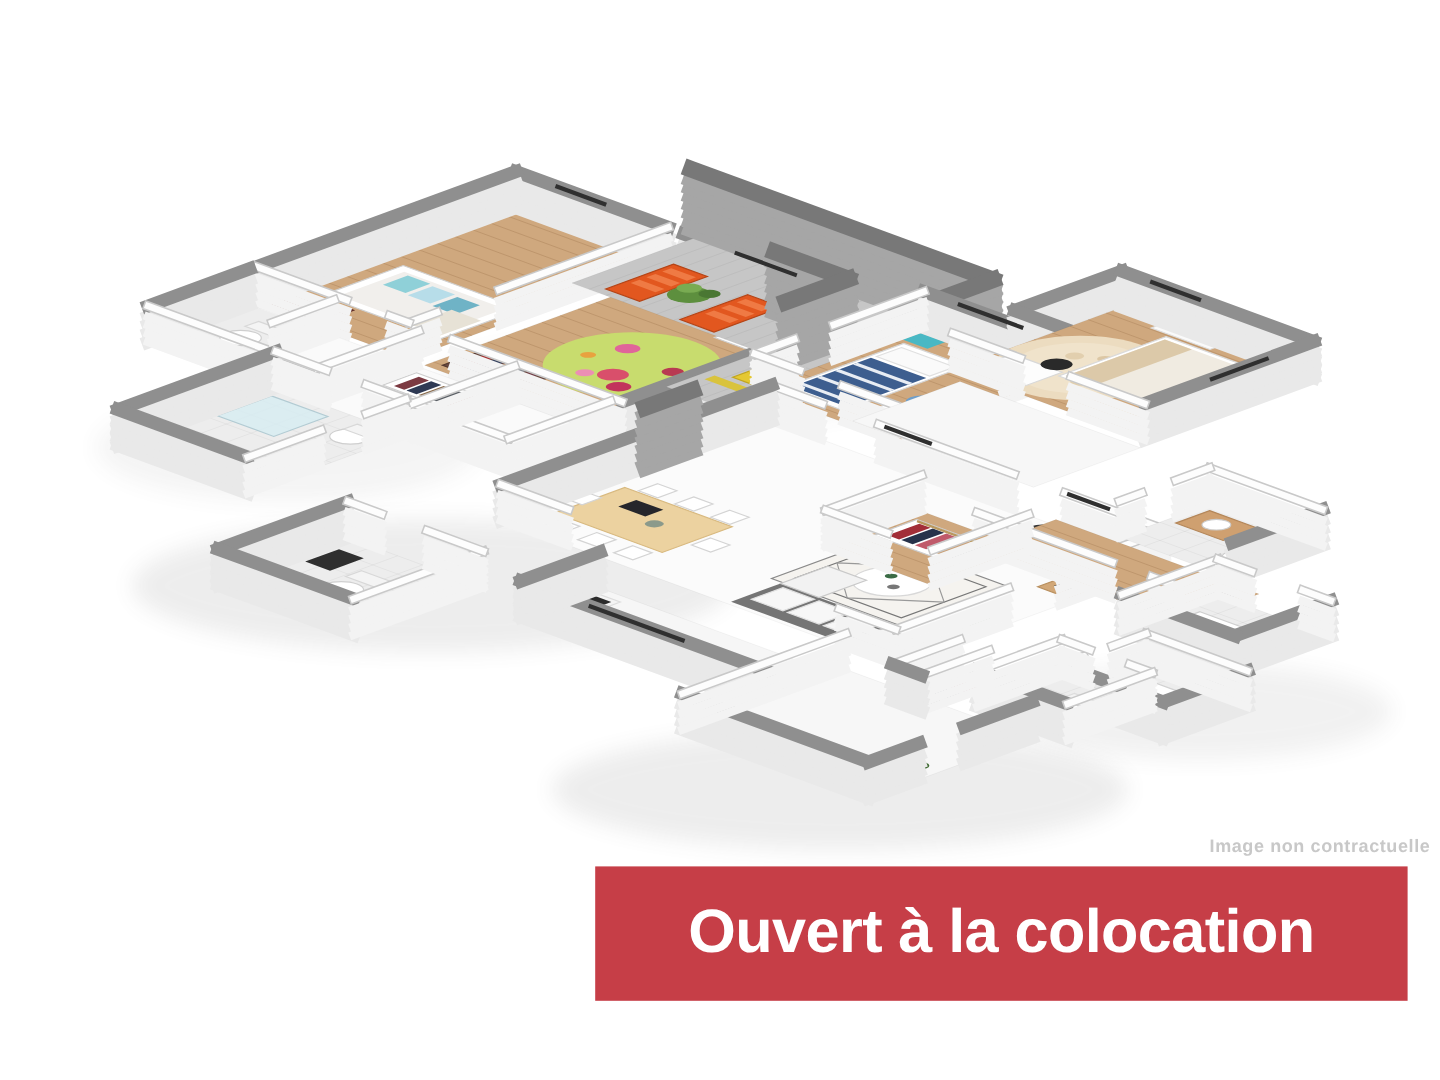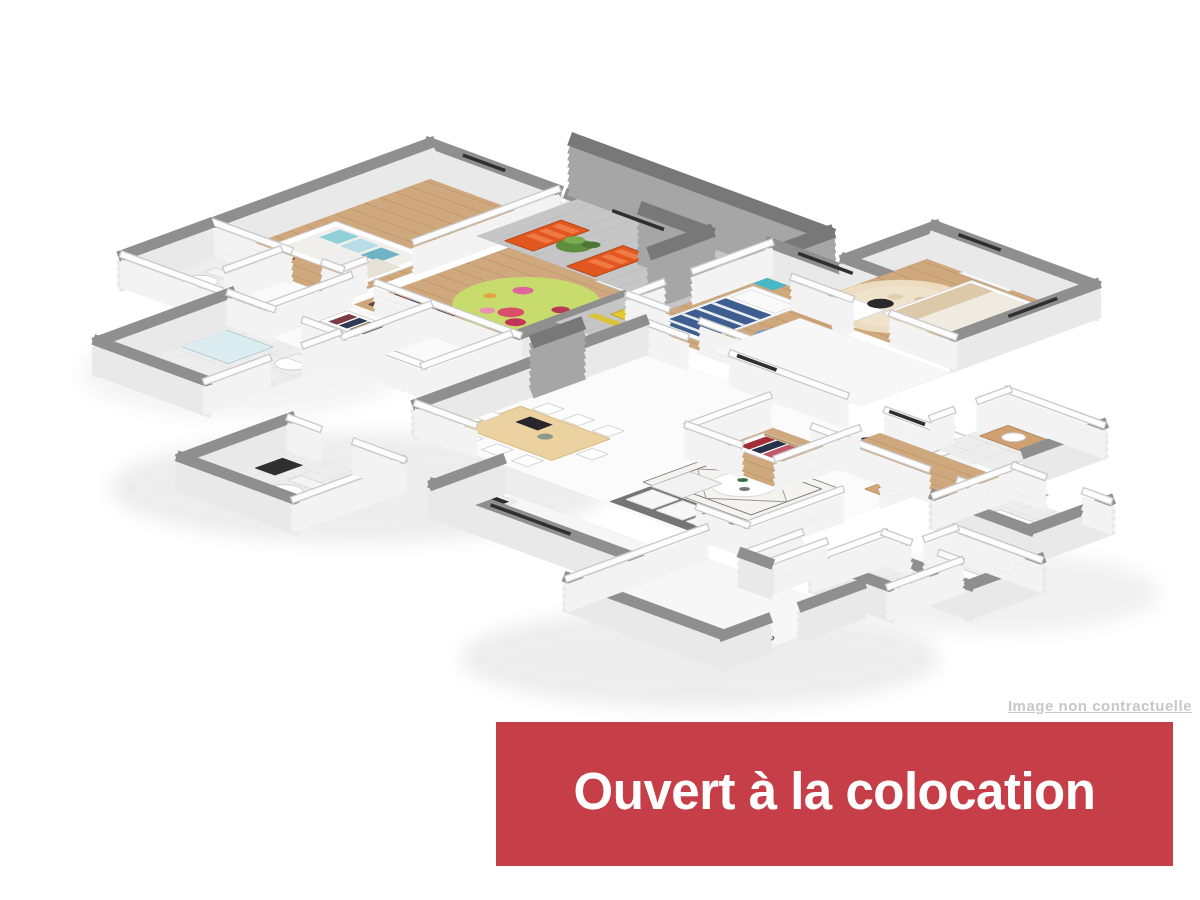--- a/index.html
+++ b/index.html
@@ -2,21 +2,21 @@
 <html><head>
 <meta charset="utf-8">
 <style>
   html,body{margin:0;padding:0;}
   body{width:1200px;height:900px;background:#ffffff;overflow:hidden;
        font-family:"Liberation Sans", sans-serif;}
   .stage{position:relative;width:1200px;height:900px;background:#fff;}
   #plan{position:absolute;left:0;top:0;}
   .disclaimer{position:absolute;top:697px;right:8px;font-size:15px;font-weight:bold;
               color:#c8c8c8;letter-spacing:.5px;}
-  .banner{position:absolute;left:496px;top:722px;width:677px;height:144px;
+  .banner{position:absolute;left:496px;top:722px;width:677px;height:112px;
           display:flex;align-items:center;justify-content:center;}
   .banner span{color:#fff;font-size:51px;font-weight:bold;letter-spacing:-.5px;
                padding-bottom:6px;white-space:nowrap;}
 </style>
 </head>
 <body>
 
 <div class="stage">
   <svg id="plan" width="1200" height="900" viewBox="0 0 1200 900">
       <defs>
@@ -897,17 +897,17 @@
           <line x1="612.3" y1="192.525" x2="664" y2="211.5" stroke="#2f2f2f" stroke-width="3.5"></line>
           <line x1="798.2" y1="235.35000000000002" x2="852.72" y2="255.36" stroke="#2f2f2f" stroke-width="3.5"></line>
           <line x1="958.5" y1="216.625" x2="1000.8" y2="232.14999999999998" stroke="#2f2f2f" stroke-width="3.5"></line>
           <line x1="1057.2" y1="280.45" x2="1008.3199999999999" y2="298.39" stroke="#2f2f2f" stroke-width="3.5"></line>
           <line x1="490.6" y1="486.85" x2="570.5" y2="516.175" stroke="#2f2f2f" stroke-width="3.5"></line>
           <line x1="737" y1="337.5" x2="776.48" y2="351.99" stroke="#2f2f2f" stroke-width="3.5"></line>
           <line x1="889.28" y1="393.39" x2="925" y2="406.5" stroke="#2f2f2f" stroke-width="3.5"></line>
         </g>
       </g>
     </svg>
-  <div class="disclaimer" style="color: rgb(200, 200, 200); text-decoration: underline;">Image non contractuelle</div>
+  <div class="disclaimer" style="color: rgb(200, 200, 200);">Image non contractuelle</div>
   <div class="banner" style="background: rgb(198, 62, 71);">
     <span style="color: rgb(255, 255, 255);">Ouvert à la colocation</span>
   </div>
 </div>
 
 </body></html>

